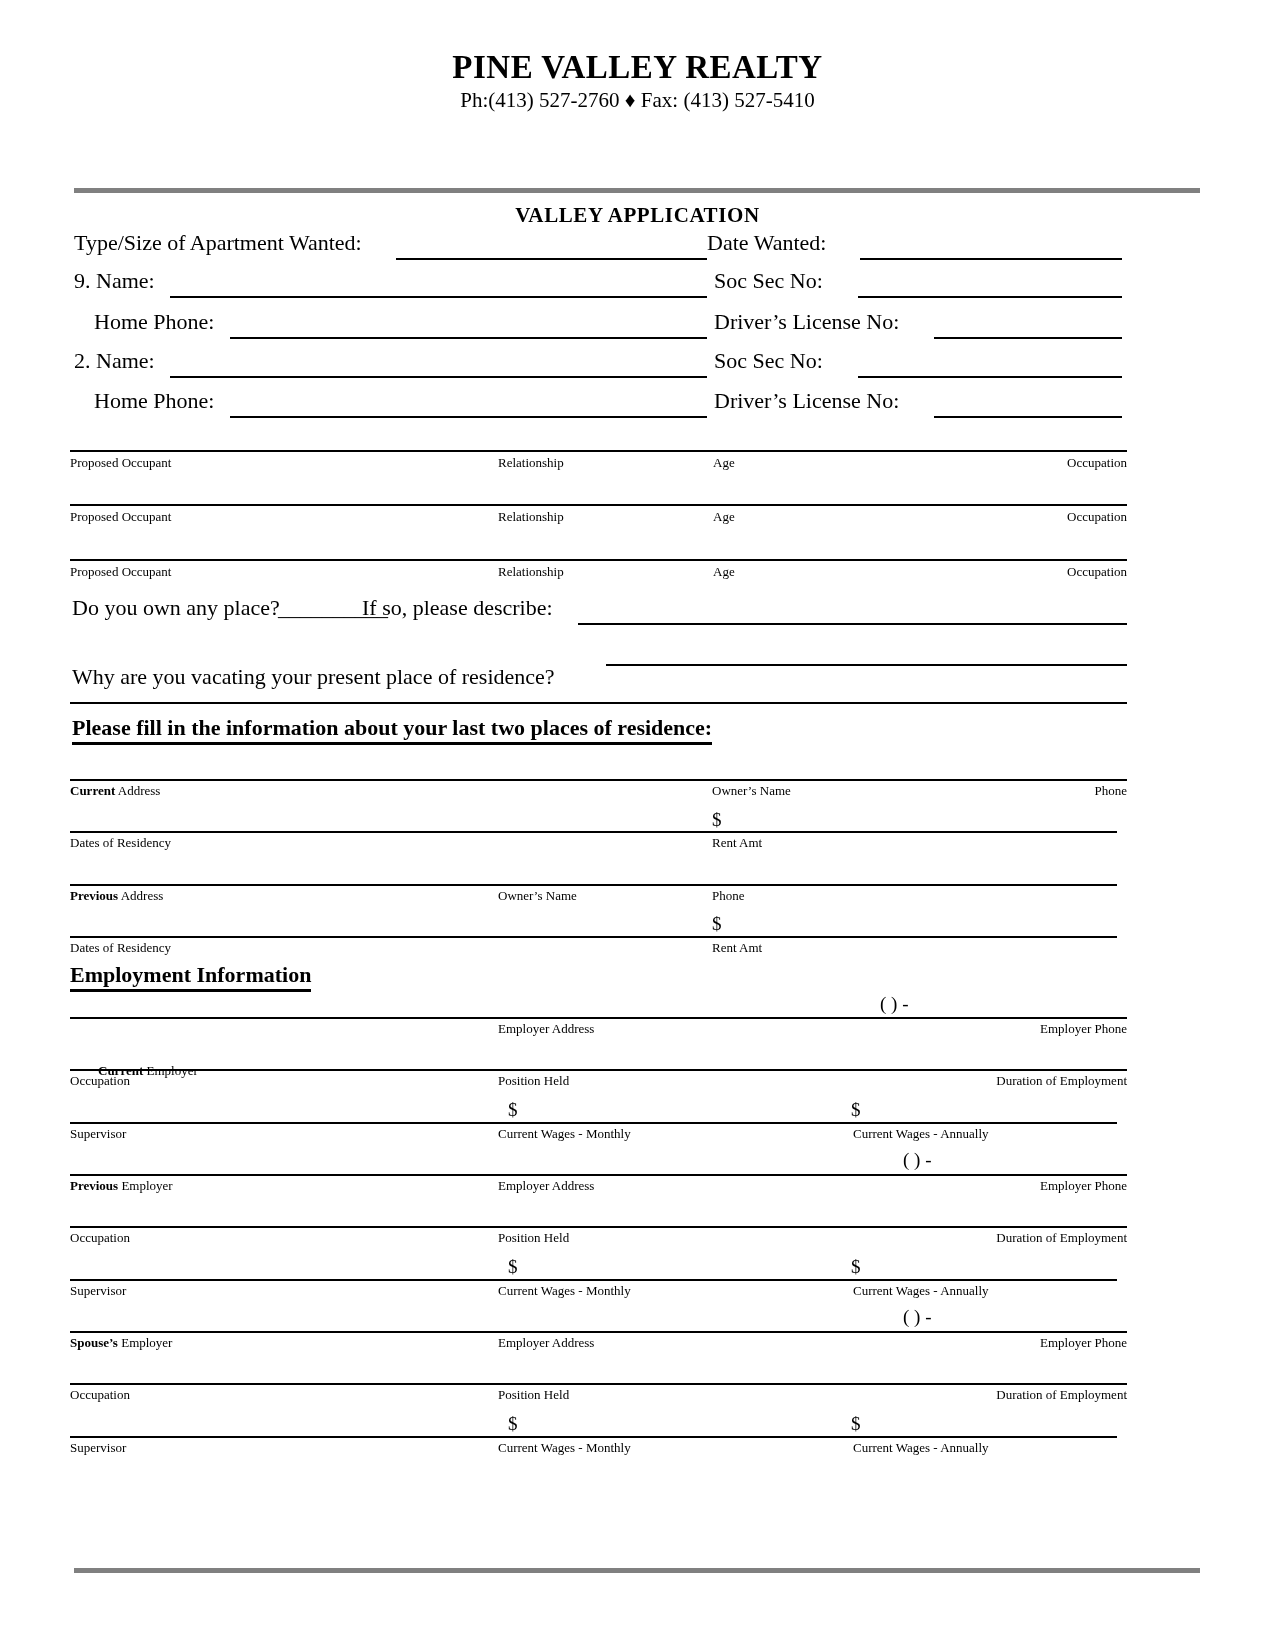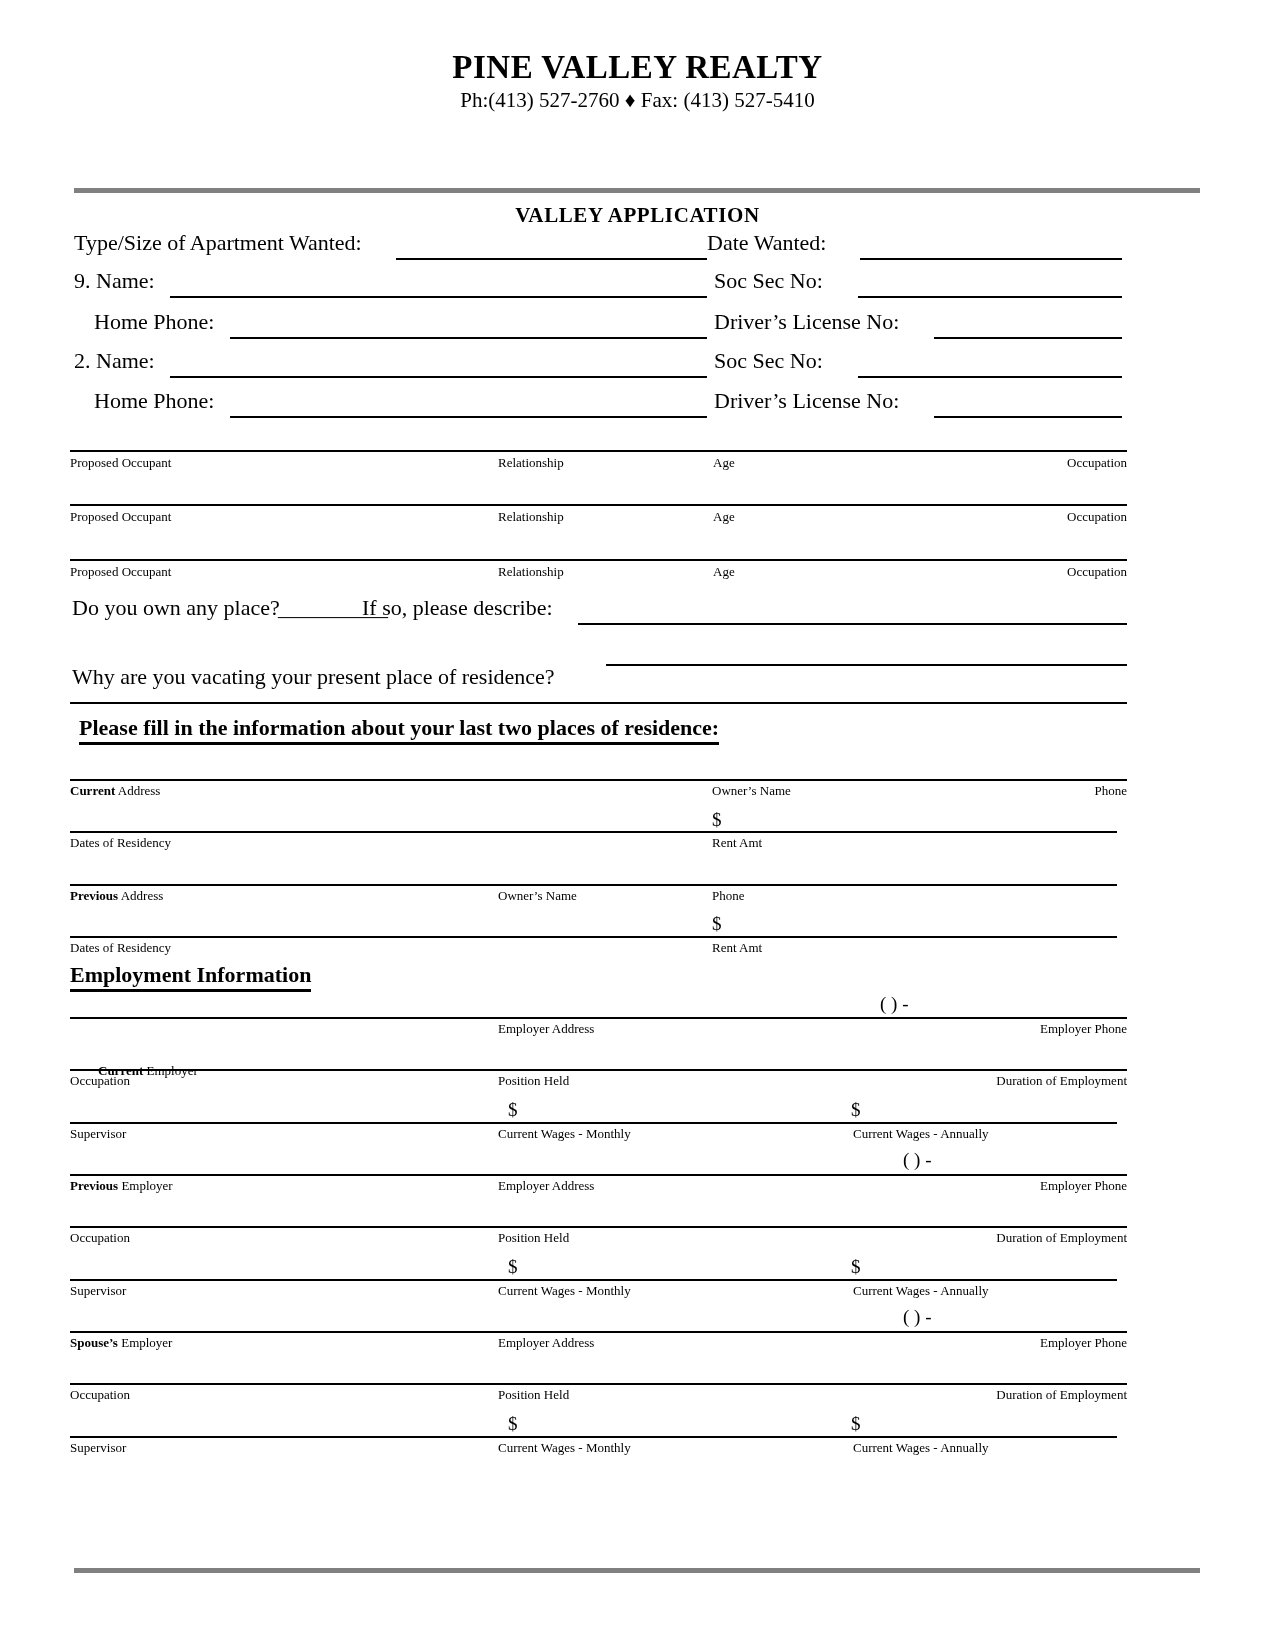--- a/index.html
+++ b/index.html
@@ -156,21 +156,21 @@
 
   <div class="t lbl-lg" style="left:72px; top:597px;">Do you own any place?</div>
   <div class="t lbl-lg dots" style="left:278px; top:597px;font-family:Liberation Serif, serif;">__________</div>
   <div class="t lbl-lg" style="left:362px; top:597px;">If so, please describe:</div>
   <div class="ul" style="left:578px; top:623px; width:549px;"></div>
 
   <div class="t lbl-lg" style="left:72px; top:638px;margin-top:28px;">Why are you vacating your present place of residence?</div>
   <div class="ul" style="left:606px; top:664px; width:521px;"></div>
   <div class="ul" style="left:70px; top:702px; width:1057px;"></div>
 
-  <div class="head-ul" style="left:72px; top:717px;margin-left:7px;">Please fill in the information about your last two places of residence:</div>
+  <div class="head-ul" style="left:72px; top:717px;">Please fill in the information about your last two places of residence:</div>
 
   <div class="hr" style="left:70px; top:779px; width:1057px;"></div>
   <div class="t lbl-sm" style="left:70px; top:784px;">
     <b>Current</b><span> Address</span>
   </div>
   <div class="t lbl-sm" style="left:712px; top:784px;">Owner’s Name</div>
   <div class="t lbl-sm right" style="left:927px; top:784px; width:200px;">Phone</div>
 
   <div class="t dollar" style="left:712px; top:810px;">$</div>
   <div class="hr" style="left:70px; top:831px; width:1047px;"></div>

